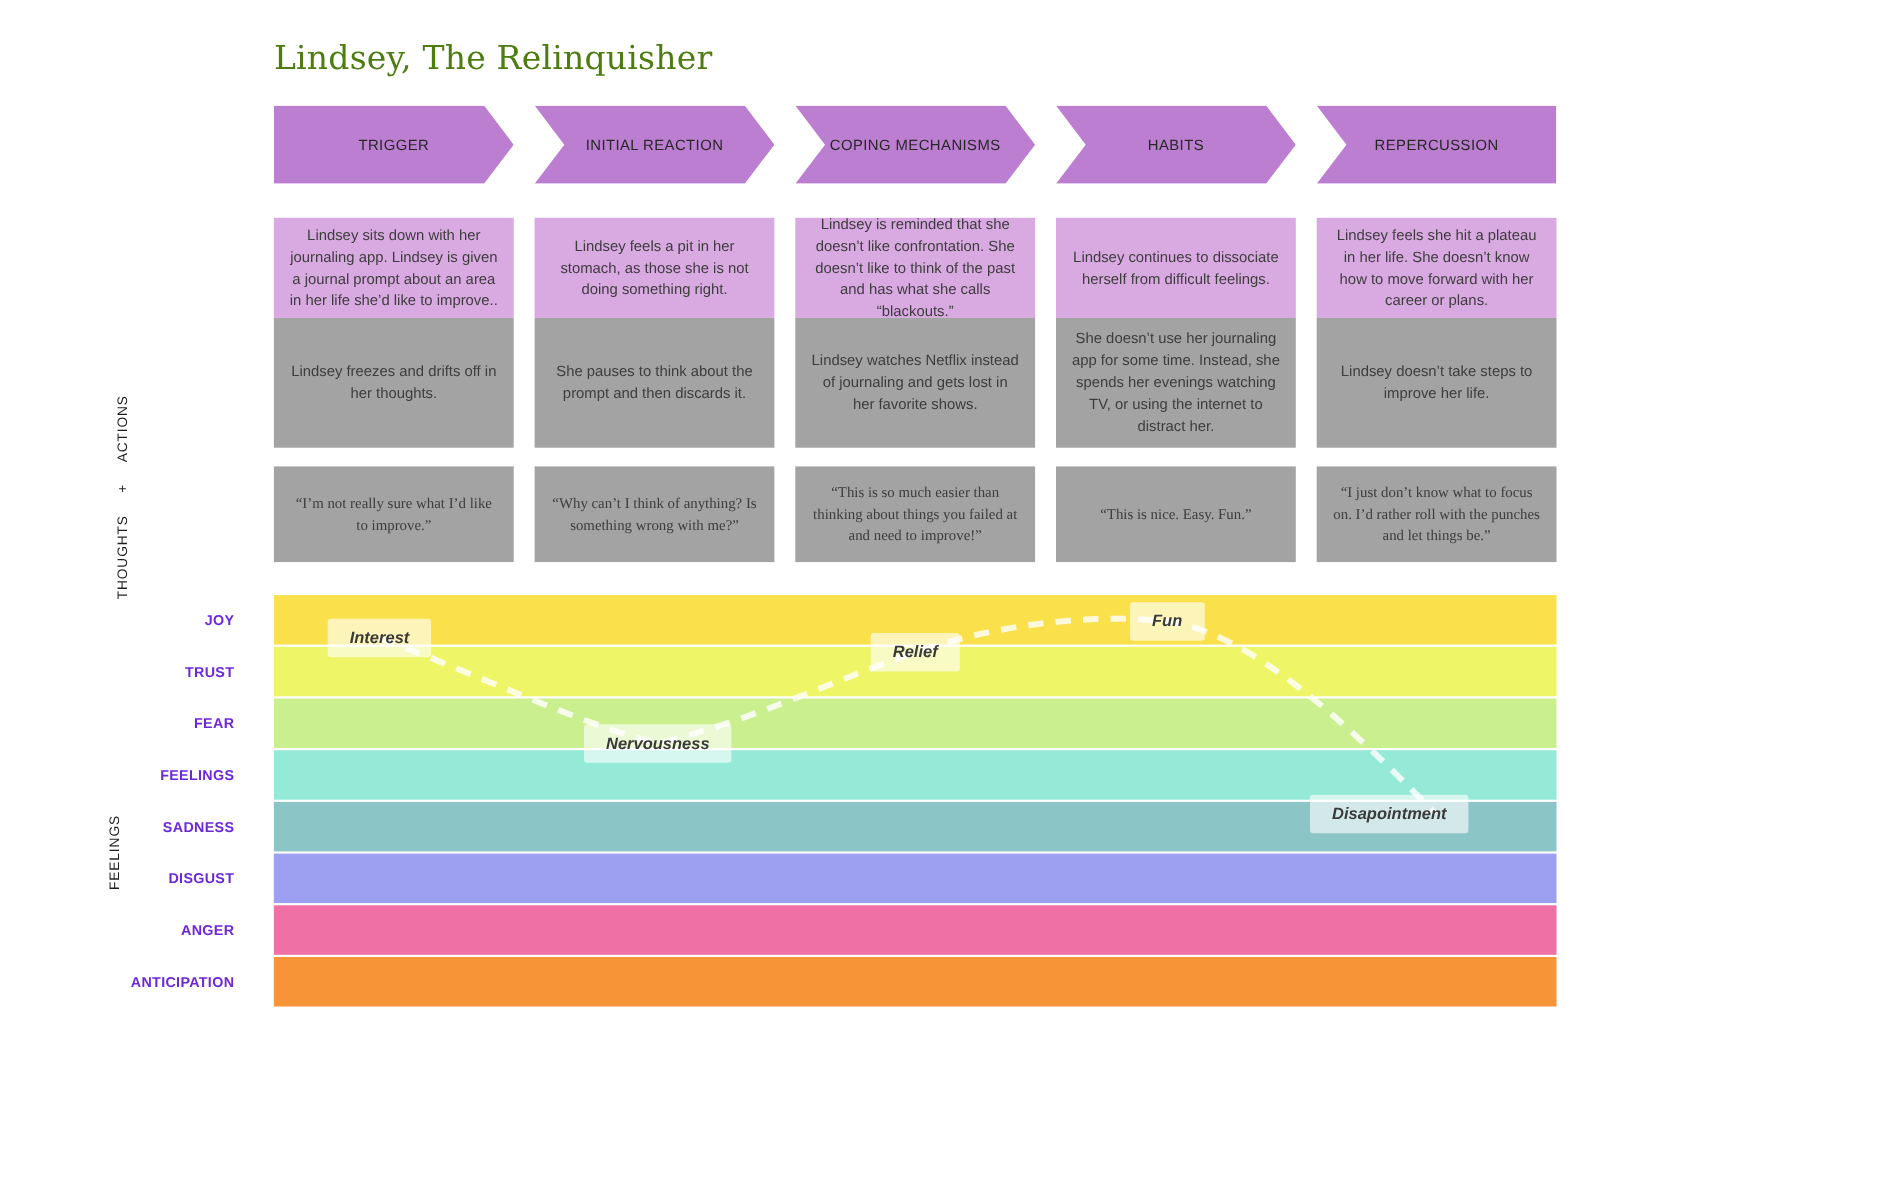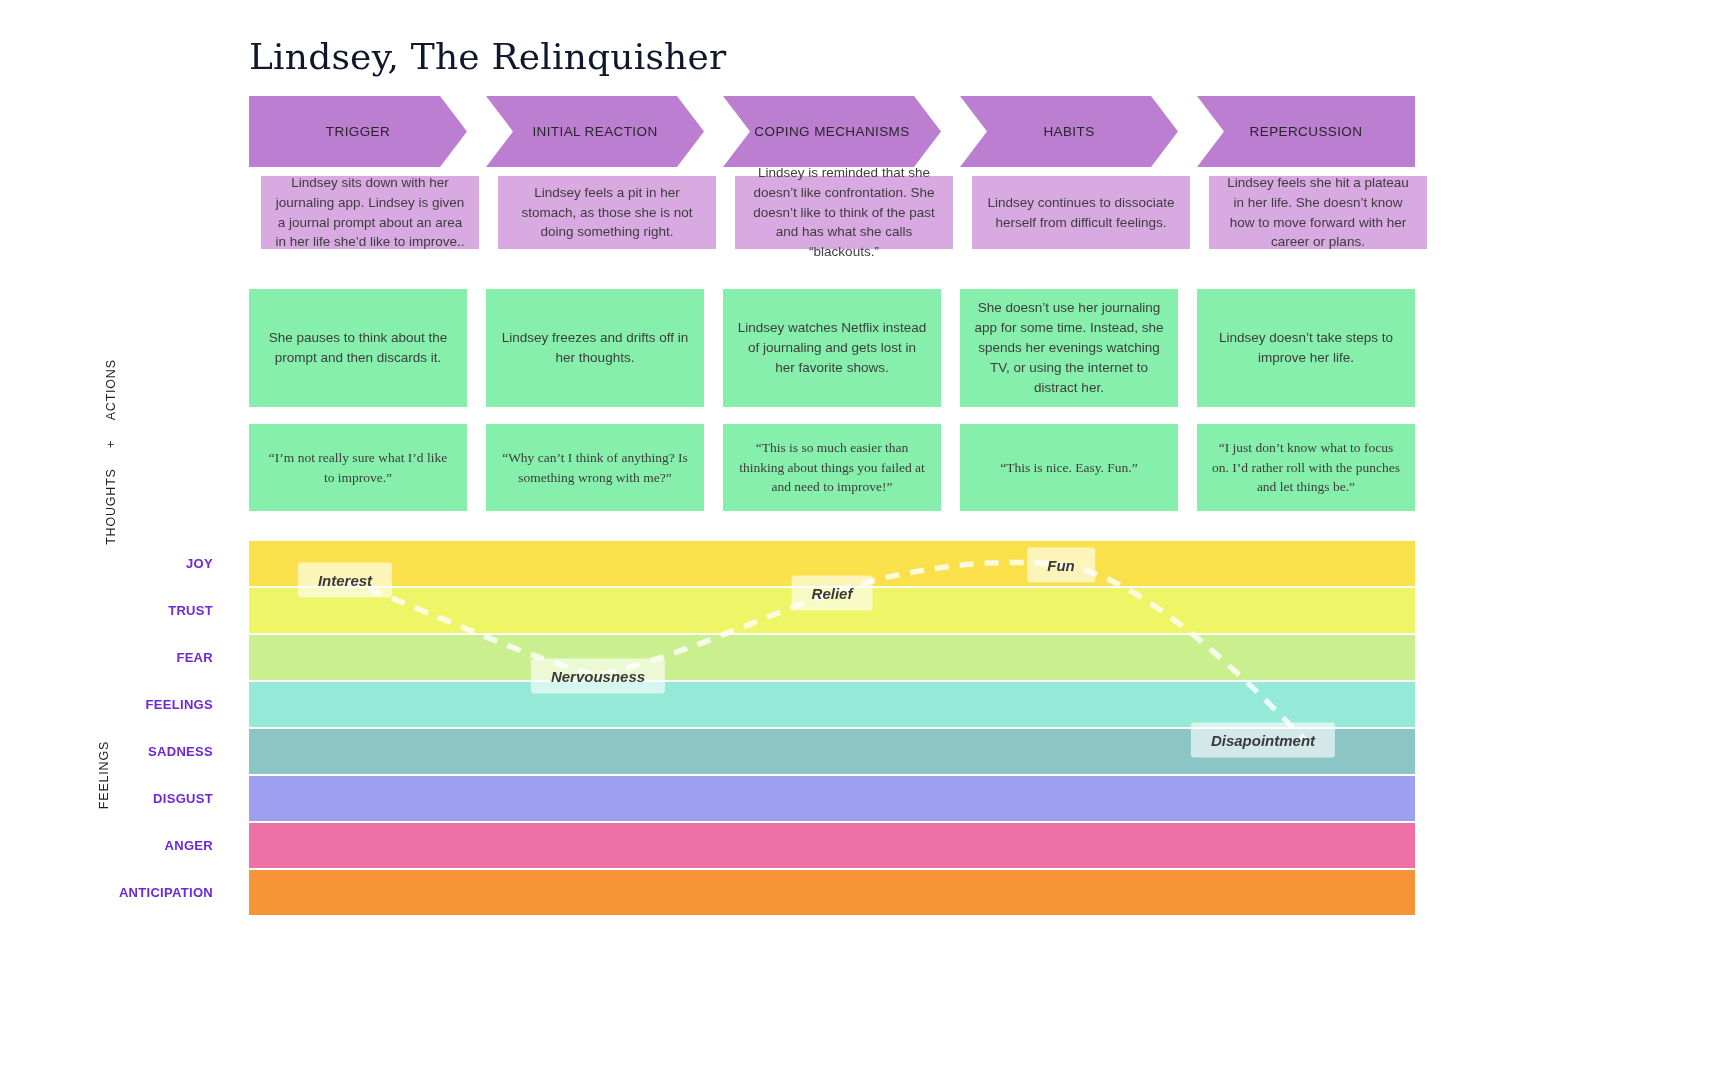--- a/index.html
+++ b/index.html
@@ -8,49 +8,49 @@
     font-family: "Liberation Sans", "DejaVu Sans", sans-serif;
     width:1710px; height:1080px; position:relative; overflow:hidden;
     color:#3c3c3c;
   }
   .page { position:absolute; inset:0; }
 
   
   .title {
     position:absolute; left:249px; top:36px;
     font-family:"DejaVu Serif", "Liberation Serif", serif;
-    font-size:36px; font-weight:500; color:#0f172a; letter-spacing:0.2px;
+    font-size:30px; font-weight:500; color:#4d7c0f; letter-spacing:0.2px;
   }
 
   
   .stages {
     position:absolute; left:249px; top:96px; width:1166px; height:71px;
     display:flex; gap:19px;
   }
   .stage {
     flex:1; background:#BC7ED0; display:flex; align-items:center; justify-content:center;
     font-size:13.5px; letter-spacing:0.4px; color:#272727; font-weight:500;
     text-transform:uppercase; text-align:center;
   }
   .stage.first { clip-path:polygon(0 0, calc(100% - 27px) 0, 100% 50%, calc(100% - 27px) 100%, 0 100%); }
   .stage.mid   { clip-path:polygon(0 0, calc(100% - 27px) 0, 100% 50%, calc(100% - 27px) 100%, 0 100%, 27px 50%); }
   .stage.last  { clip-path:polygon(0 0, 100% 0, 100% 100%, 0 100%, 27px 50%); }
 
   
   .card-row { position:absolute; left:249px; width:1166px; display:flex; gap:19px; }
-  .row-situations { top:176px; height:73px;margin-left:12px; }
+  .row-situations { top:198px; height:91px; }
   .row-actions    { top:289px; height:118px; }
   .row-thoughts   { top:424px; height:87px;font-family:Liberation Serif, serif; }
   .card {
     flex:1; display:flex; align-items:center; justify-content:center;
     padding:6px 14px; text-align:center;
     font-size:13.5px; line-height:1.48; color:#3d3d3d;
   }
   .card.purple { background:#D9A9E1; }
-  .card.pale   { background:#86efac; }
+  .card.pale   { background:#a3a3a3; }
 
   
   .vlabel {
     position:absolute; text-align:center; white-space:nowrap;
     font-size:12.5px; letter-spacing:0.8px; color:#1f1f1f; font-weight:500;
     transform:rotate(-90deg);
   }
   .vlabel-ta { width:260px; height:16px; left:-18px; top:444px; word-spacing:16px; }
   .vlabel-fe { width:120px; height:16px; left:45px;  top:767px; }
 
@@ -116,22 +116,22 @@
 
   <div class="card-row row-situations">
     <div class="card purple">Lindsey sits down with her journaling app. Lindsey is given a journal prompt about an area in her life she’d like to improve..</div>
     <div class="card purple">Lindsey feels a pit in her stomach, as those she is not doing something right.</div>
     <div class="card purple">Lindsey is reminded that she doesn’t like confrontation. She doesn’t like to think of the past and has what she calls “blackouts.”</div>
     <div class="card purple">Lindsey continues to dissociate herself from difficult feelings.</div>
     <div class="card purple">Lindsey feels she hit a plateau in her life. She doesn’t know how to move forward with her career or plans.</div>
   </div>
 
   <div class="card-row row-actions">
+    <div class="card pale">Lindsey freezes and drifts off in her thoughts.</div>
     <div class="card pale">She pauses to think about the prompt and then discards it.</div>
-    <div class="card pale">Lindsey freezes and drifts off in her thoughts.</div>
     <div class="card pale">Lindsey watches Netflix instead of journaling and gets lost in her favorite shows.</div>
     <div class="card pale">She doesn’t use her journaling app for some time. Instead, she spends her evenings watching TV, or using the internet to distract her.</div>
     <div class="card pale">Lindsey doesn’t take steps to improve her life.</div>
   </div>
 
   <div class="card-row row-thoughts">
     <div class="card pale">“I’m not really sure what I’d like to improve.”</div>
     <div class="card pale">“Why can’t I think of anything? Is something wrong with me?”</div>
     <div class="card pale">“This is so much easier than thinking about things you failed at and need to improve!”</div>
     <div class="card pale">“This is nice. Easy. Fun.”</div>

